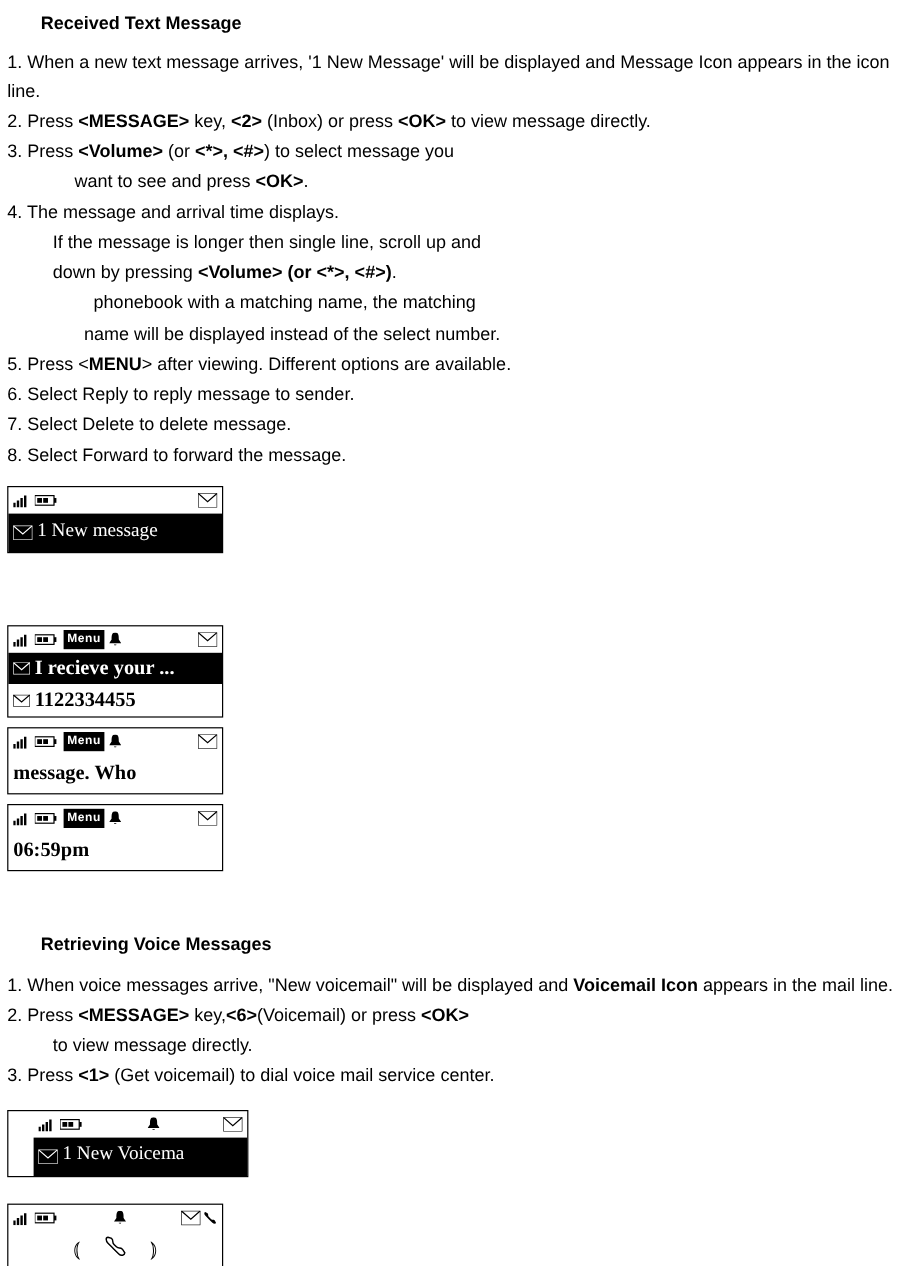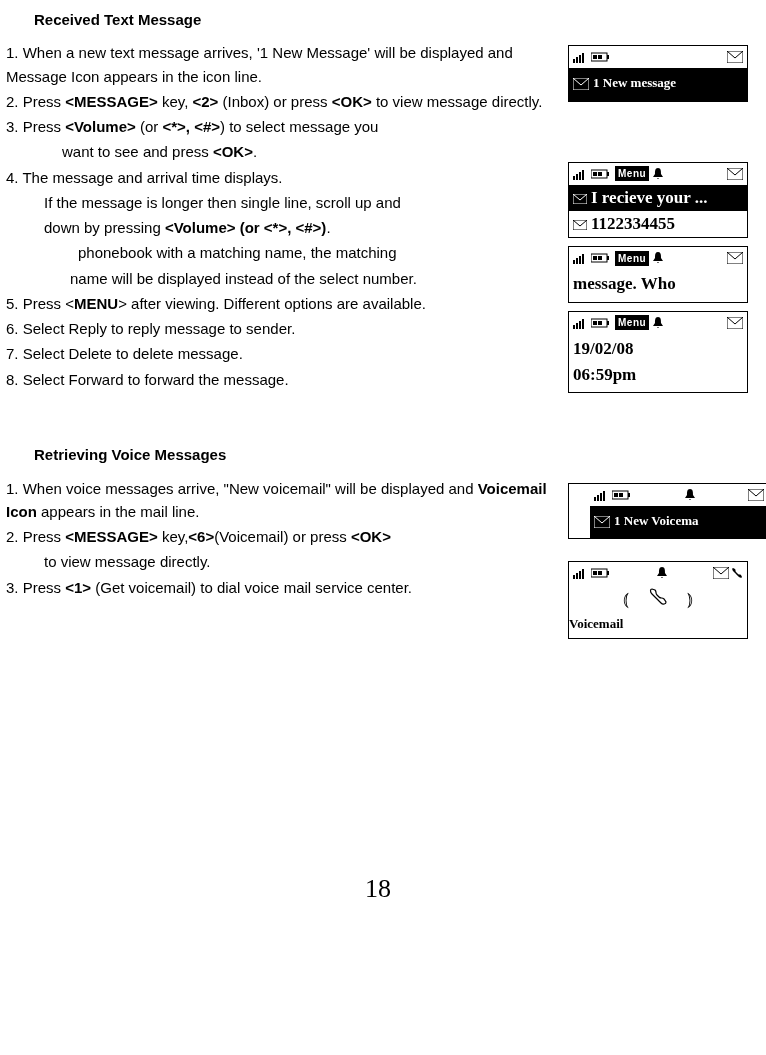--- a/index.html
+++ b/index.html
@@ -15,20 +15,21 @@
   }
   .section-title {
     font-weight: bold;
     margin-bottom: 10px;
     margin-left: 28px;
   }
   .content-row {
     display: flex;
     align-items: flex-start;
     gap: 8px;
+    flex-direction: column;
   }
   .text-col {
     flex: 1;
   }
   .screens-col {
     width: 182px;
     display: flex;
     flex-direction: column;
     gap: 8px;
     padding-top: 0;
@@ -76,21 +77,21 @@
   }
   .scr-body.inv {
     background:#000; color:#fff;
     display:flex; align-items:center; gap:4px;
   }
   .scr-body .env-small svg { display:inline-block; vertical-align:middle; }
   .line { display:flex; align-items:flex-end; gap:4px; }
   .line.inv { background:#000; color:#fff; padding:0 4px;}
   .line:not(.inv) { padding:0 4px; }
   .scr-text { font-family: "Times New Roman", serif; font-weight:bold; font-size:17px; }
-  .scr-text-big { font-size:13px; font-weight:bold; }
+  .scr-text-big { font-size:16px; font-weight:normal; }
   .screen-voice-body { text-align:center; padding:2px 0 4px 0;}
   .voice-row { display:flex; justify-content:center; gap:20px; align-items:center; font-size:18px; }
 </style>
 </head>
 <body>
 
 <div class="section-title">Received Text Message</div>
 
 <div class="content-row">
   <div class="text-col">
@@ -259,21 +260,20 @@
             </span>
         </span>
         <span class="env-icon">
             <svg width="16" height="12">
               <rect x="0" y="0" width="16" height="12" fill="none" stroke="#000"></rect>
               <path d="M0 0 L8 7 L16 0" fill="none" stroke="#000"></path>
             </svg>
           </span>
       </div>
       <div class="scr-body">
-        <div>19/02/08</div>
         <div>06:59pm</div>
       </div>
     </div>
   </div>
 </div>
 
 <div class="spacer"></div>
 
 <div class="section-title">Retrieving Voice Messages</div>
 

